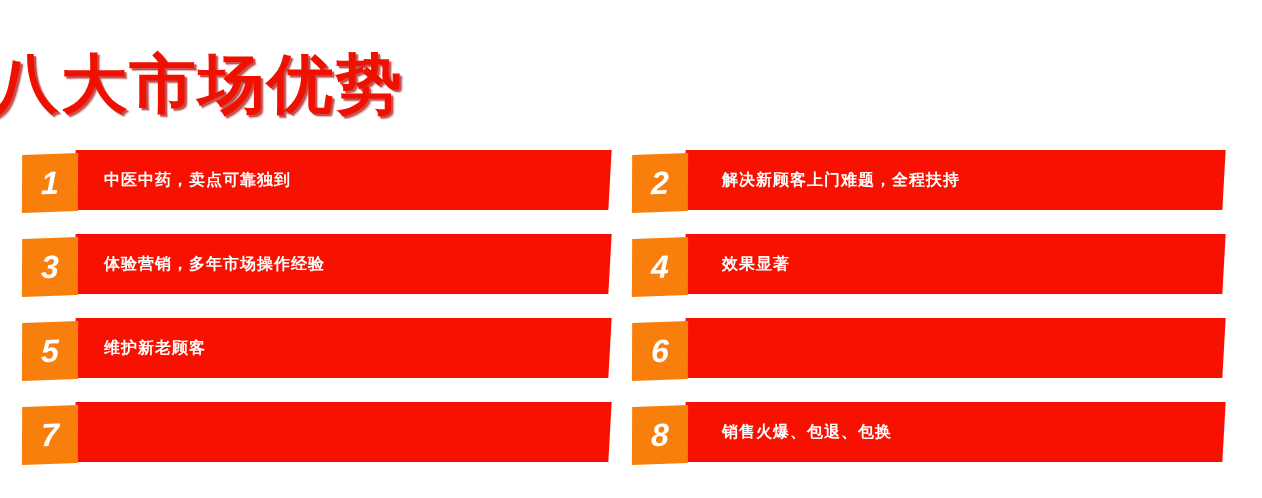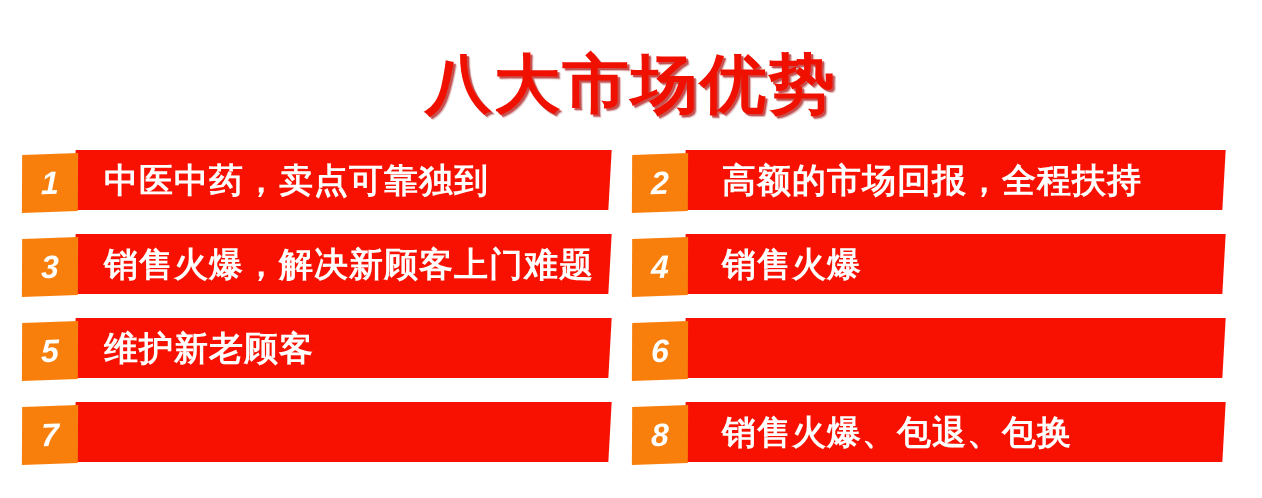--- a/index.html
+++ b/index.html
@@ -21,21 +21,20 @@
     height: 498px;
     background: #ffffff;
   }
 
   
   .title-wrap {
     position: absolute;
     top: 44px;
     left: 0;
     width: 1262px;
-    text-align: center;
     height: 86px;
   }
   .title {
     display: inline-block;
     font-size: 64px;
     line-height: 80px;
     font-weight: 700;
     color: #f01000;
     letter-spacing: 2px;
     font-family: "DejaVu Sans", "Liberation Sans", sans-serif;
@@ -113,21 +112,21 @@
     font-family: "Liberation Sans", "DejaVu Sans", sans-serif;
   }
 
   .bar-text {
     position: absolute;
     left: 82px;
     top: 2px;
     height: 60px;
     line-height: 60px;
     color: #ffffff;
-    font-size: 34px;
+    font-size: 16px;
     font-weight: 700;
     letter-spacing: 1px;
     white-space: nowrap;
     z-index: 4;
     font-family: "DejaVu Sans", "Liberation Sans", sans-serif;
   }
   .item.col-right .bar-text { left: 90px; }
 </style>
 </head>
 <body>
@@ -146,38 +145,38 @@
         <div class="badge">
           <span class="badge-num">1</span>
         </div>
         <div class="bar-text">中医中药，卖点可靠独到</div>
       </div>
       <div class="item col-right">
         <div class="bar"></div>
         <div class="badge">
           <span class="badge-num">2</span>
         </div>
-        <div class="bar-text">高额的市场回报，全程扶持</div>
+        <div class="bar-text">解决新顾客上门难题，全程扶持</div>
       </div>
     </div>
 
     <div class="row r1">
       <div class="item col-left">
         <div class="bar"></div>
         <div class="badge">
           <span class="badge-num">3</span>
         </div>
-        <div class="bar-text">销售火爆，解决新顾客上门难题</div>
+        <div class="bar-text">体验营销，多年市场操作经验</div>
       </div>
       <div class="item col-right">
         <div class="bar"></div>
         <div class="badge">
           <span class="badge-num">4</span>
         </div>
-        <div class="bar-text">销售火爆</div>
+        <div class="bar-text">效果显著</div>
       </div>
     </div>
 
     <div class="row r2">
       <div class="item col-left">
         <div class="bar"></div>
         <div class="badge">
           <span class="badge-num">5</span>
         </div>
         <div class="bar-text">维护新老顾客</div>

